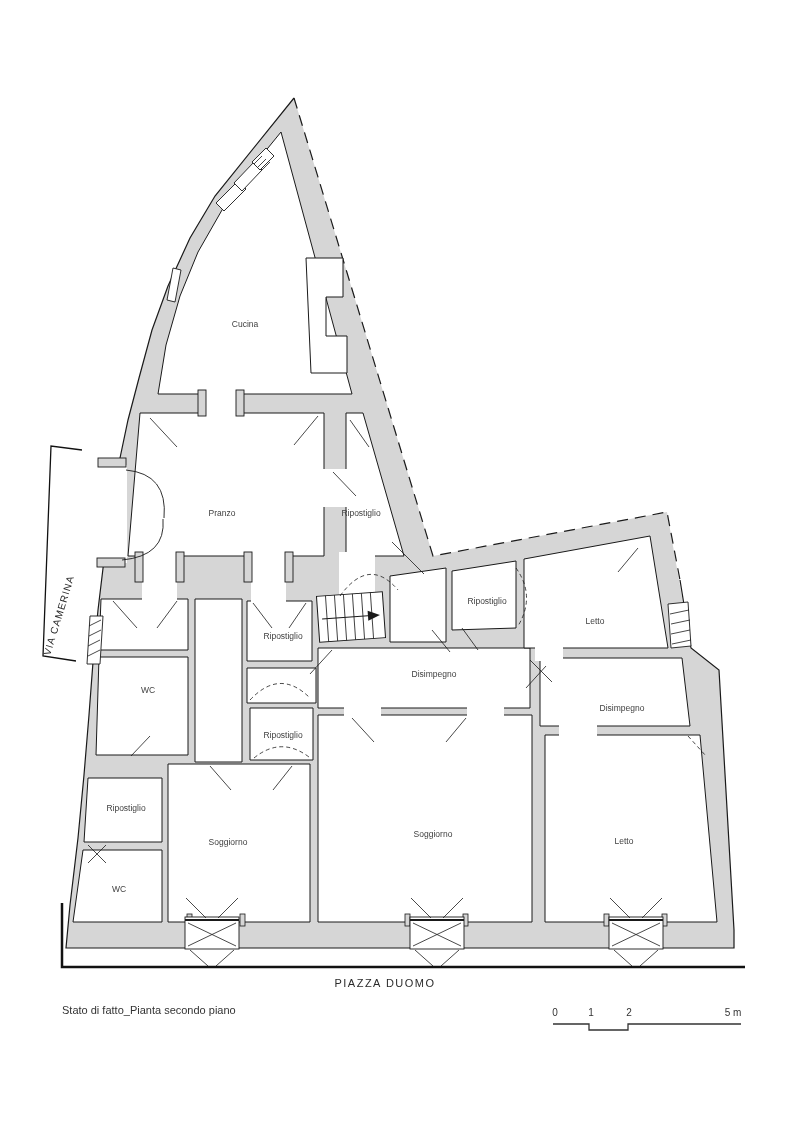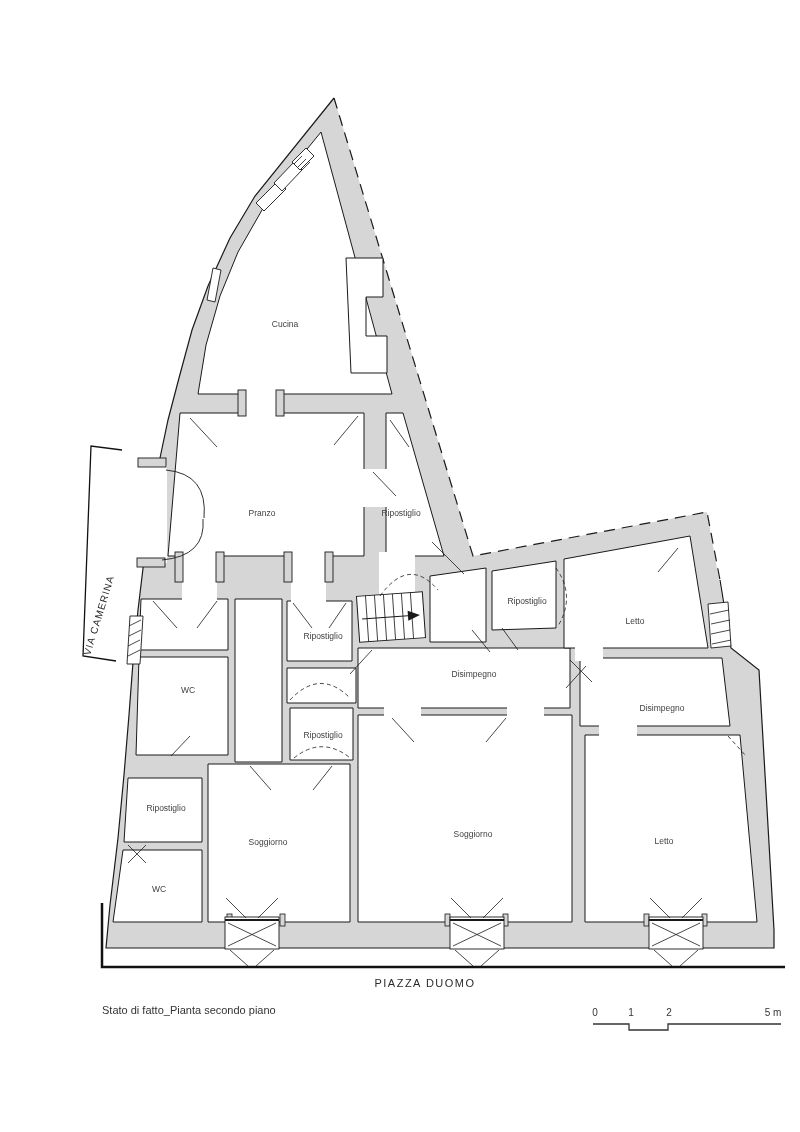--- a/index.html
+++ b/index.html
@@ -1,17 +1,17 @@
 <!DOCTYPE html>
 <html><head>
 <meta charset="utf-8">
 <style>
   html,body{margin:0;padding:0;background:#ffffff;}
   body{width:800px;height:1132px;position:relative;font-family:"Liberation Sans",sans-serif;}
-  .plan-wrap{position:absolute;inset:0;margin-left:40px;}
+  .plan-wrap{position:absolute;inset:0;}
   svg{display:block;}
   text{fill:#3f3f3f;}
   .room-label{font-size:8.5px;}
   .street-label{font-size:11px;letter-spacing:1.5px;fill:#2b2b2b;}
   .via-label{font-size:10px;letter-spacing:1px;fill:#2b2b2b;}
   .title-label{font-size:11px;fill:#333;}
   .scale-label{font-size:10px;fill:#333;}
 </style>
 </head>
 <body>

